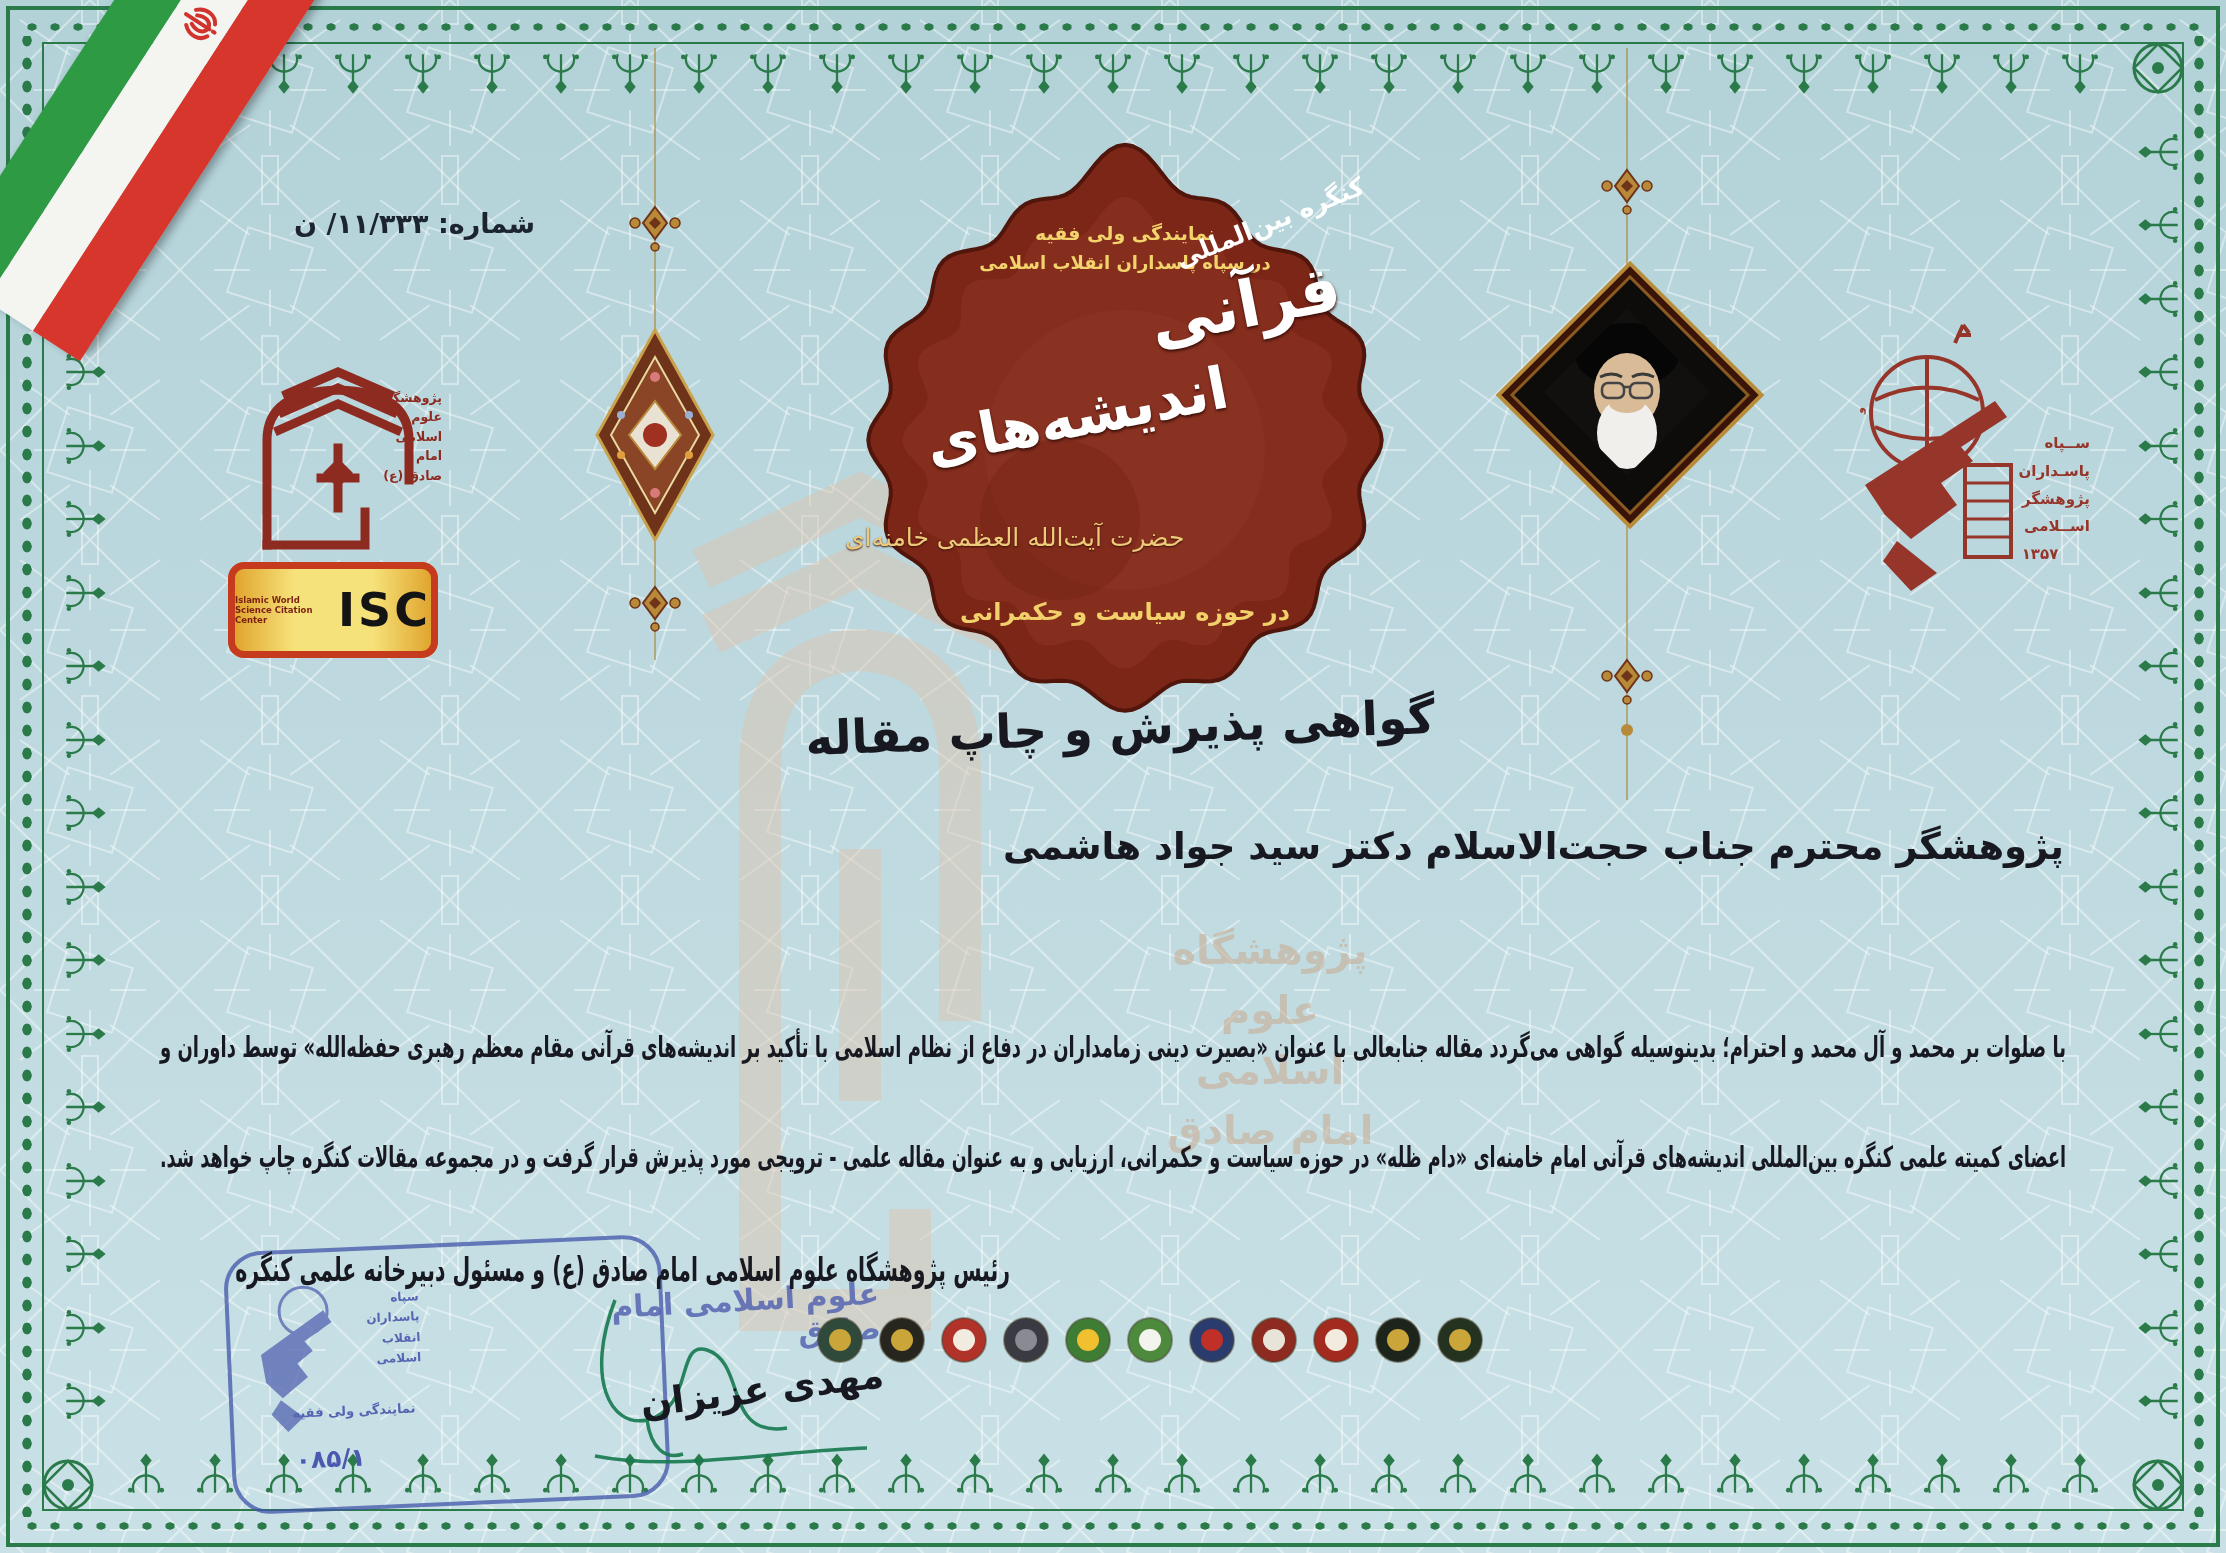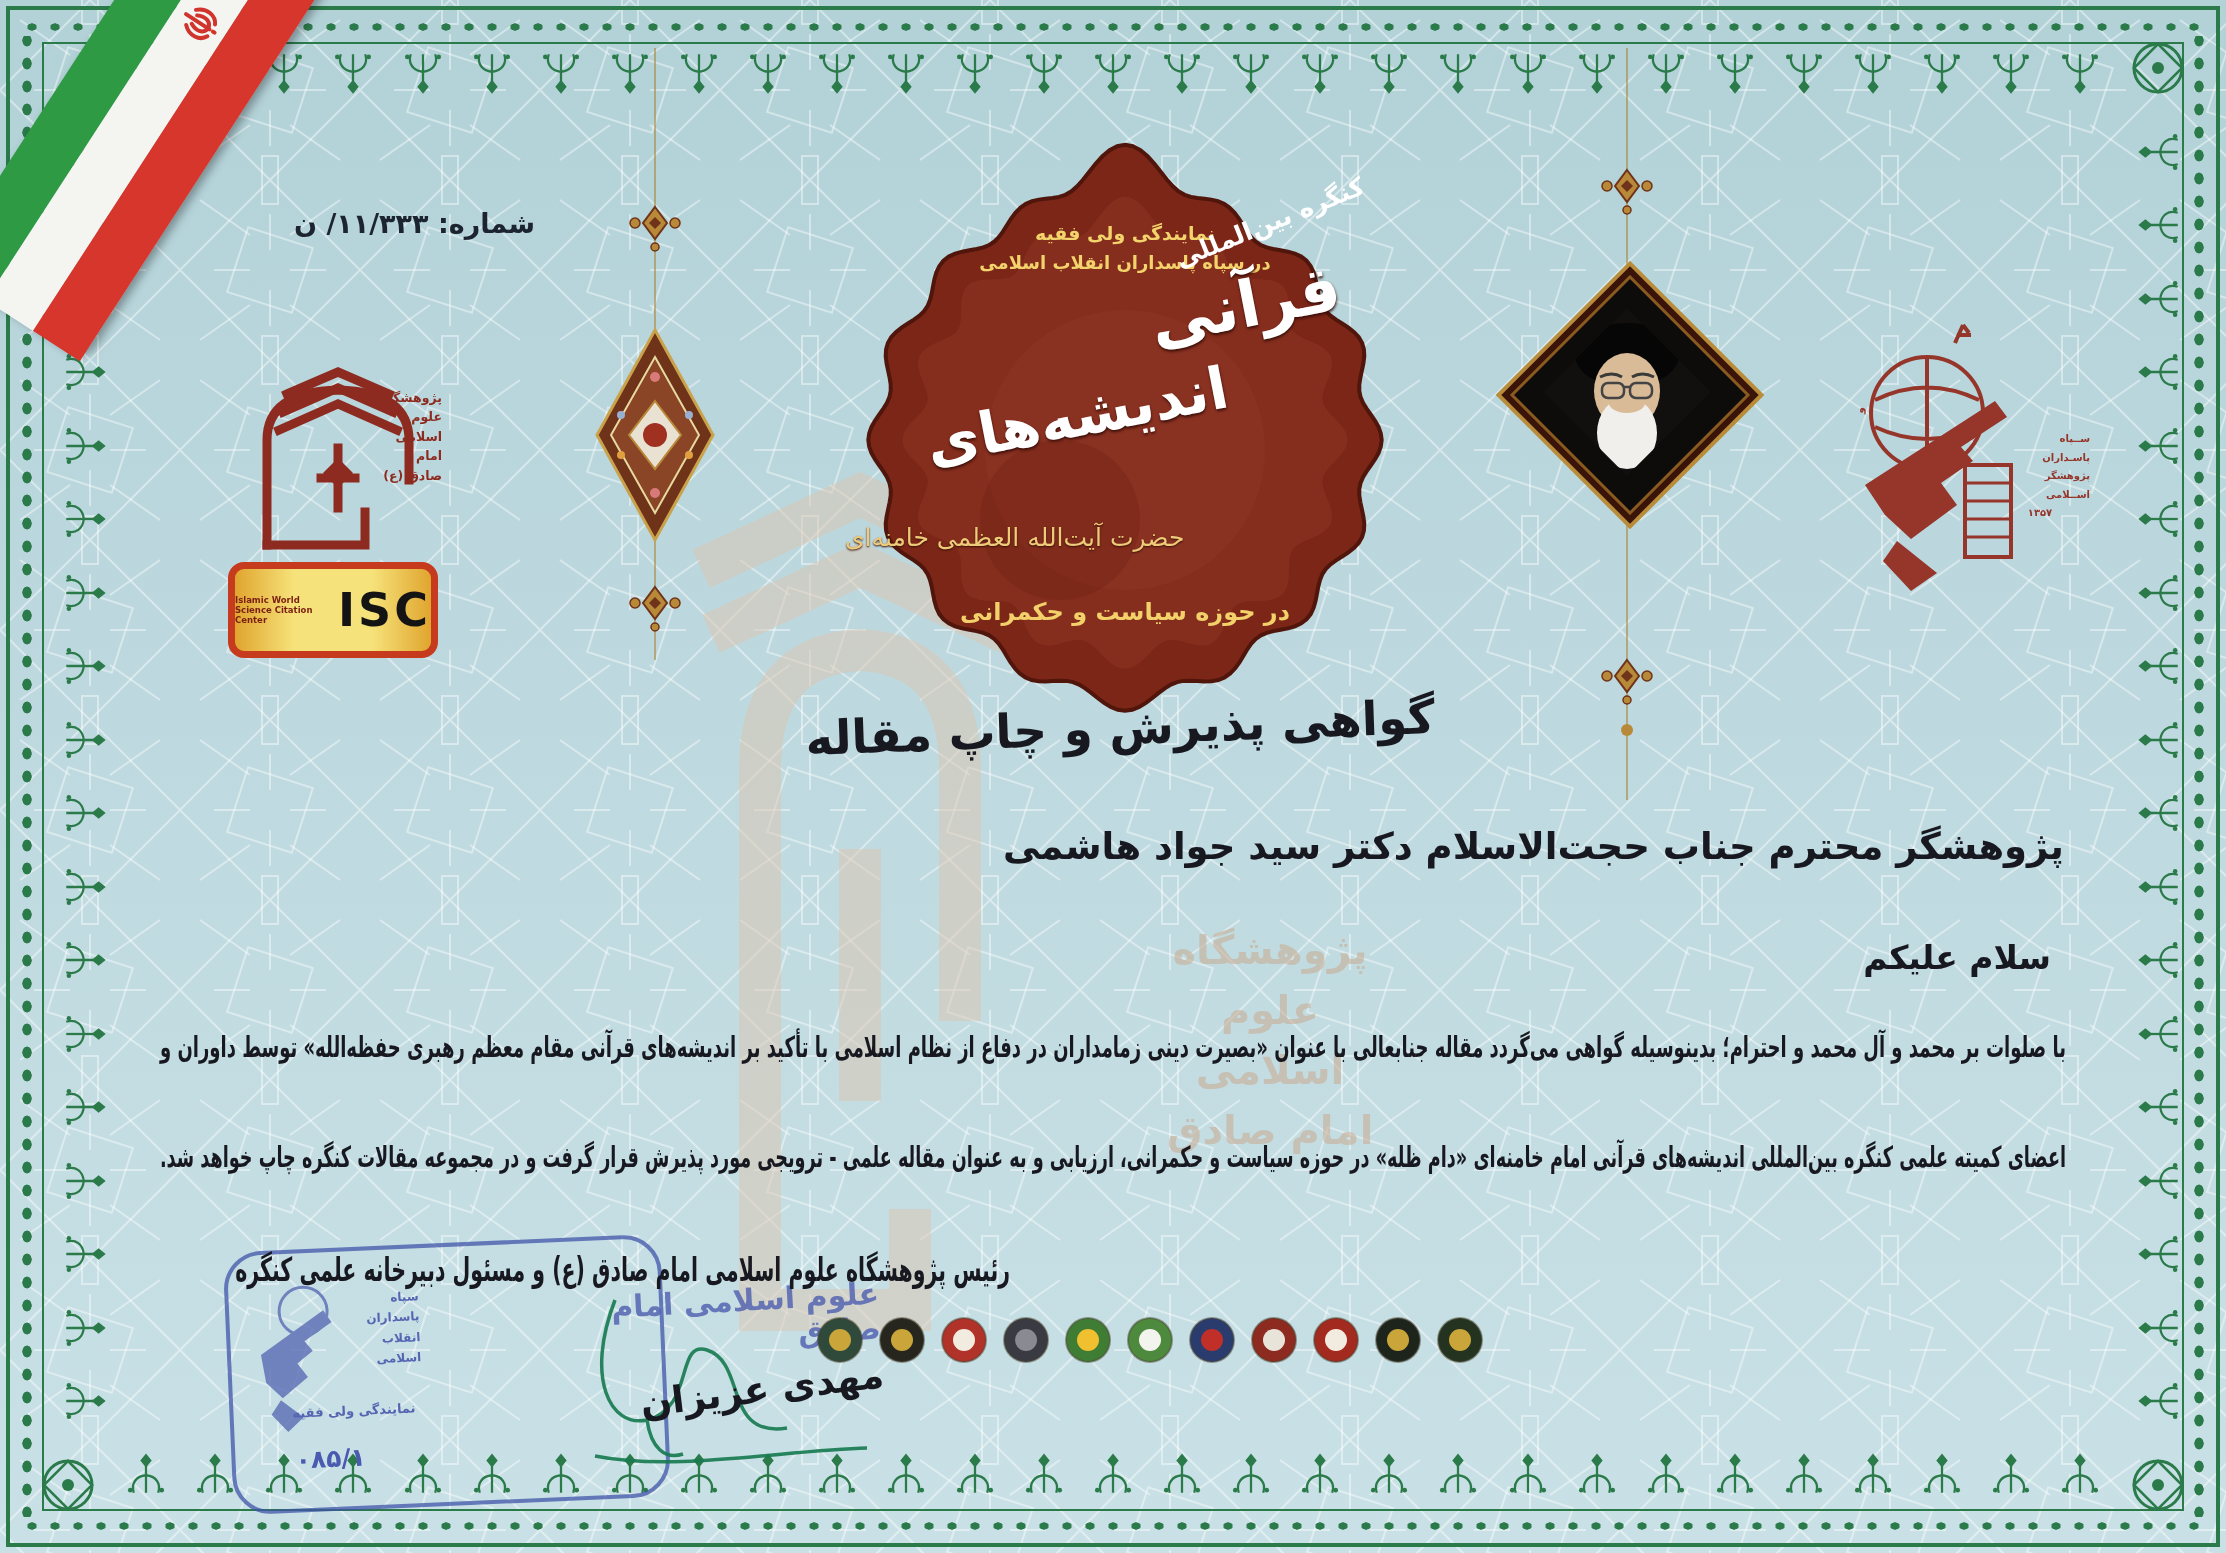--- a/index.html
+++ b/index.html
@@ -494,31 +494,30 @@
       <path d="M110,28 L118,10 M118,10 l6,8 M112,20 h14"></path>
     </g>
     <text font-size="10.5" fill="#96352a" font-weight="bold"><textPath href="#arcTop" startOffset="4%">و اعدوا لهم ما استطعتم من قوة</textPath></text>
     <g fill="#96352a">
       <path d="M20,170 L150,86 L162,102 L116,132 L128,146 L96,168 L112,190 L66,224 L40,200 Z"></path>
       <rect x="120" y="150" width="46" height="92" fill="none" stroke="#96352a" stroke-width="4"></rect>
       <path d="M120,168 h46 M120,186 h46 M120,204 h46 M120,222 h46" stroke="#96352a" stroke-width="3"></path>
       <path d="M52,226 L92,258 L66,276 L38,246 Z"></path>
     </g>
   </svg>
-  <div class="abs" style="left:1990px;top:430px;width:100px;font-size:10px;line-height:1.85;font-weight:bold;color:#96352a;text-align:right;z-index:10">
+  <div class="abs" style="left:1990px;top:430px;width:100px;font-size:15px;line-height:1.85;font-weight:bold;color:#96352a;text-align:right;z-index:10">
     <div>ســپاه</div>
     <div>پاسـداران</div>
     <div>پژوهشگر</div>
     <div>اســلامی</div>
     <div style="text-align:center">۱۳۵۷</div>
   </div>
 
   <div class="abs fa z10" style="left:795px;top:700px;width:650px;text-align:center;font-size:47px;transform:rotate(-2deg)">گواهی پذیرش و چاپ مقاله</div>
   <div class="abs fa z10 fitline" style="right:162px;top:825px;width:1100px;text-align:right;font-size:37px">پژوهشگر محترم جناب حجت‌الاسلام دکتر سید جواد هاشمی</div>
-  <div class="abs fa z10" style="right:175px;top:938px;width:400px;text-align:right;font-size:33px">سلام علیکم</div>
   <div class="abs fa z10 fitline" style="right: 160px; top: 1030px; width: 1906px; text-align: right; font-size: 29px; transform-origin: right center; transform: scaleX(0.620847);">با صلوات بر محمد و آل محمد و احترام؛ بدینوسیله گواهی می‌گردد مقاله جنابعالی با عنوان «بصیرت دینی زمامداران در دفاع از نظام اسلامی با تأکید بر اندیشه‌های قرآنی مقام معظم رهبری حفظه‌الله» توسط داوران و</div>
   <div class="abs fa z10 fitline" style="right: 160px; top: 1140px; width: 1906px; text-align: right; font-size: 29px; transform-origin: right center; transform: scaleX(0.608751);">اعضای کمیته علمی کنگره بین‌المللی اندیشه‌های قرآنی امام خامنه‌ای «دام ظله» در حوزه سیاست و حکمرانی، ارزیابی و به عنوان مقاله علمی - ترویجی مورد پذیرش قرار گرفت و در مجموعه مقالات کنگره چاپ خواهد شد.</div>
   <div class="abs fa z10 fitline" style="left: 235px; top: 1250px; width: 775px; text-align: right; font-size: 33px; transform-origin: right center; transform: scaleX(0.621492);">رئیس پژوهشگاه علوم اسلامی امام صادق (ع) و مسئول دبیرخانه علمی کنگره</div>
 
   <div class="abs" style="left:228px;top:1243px;width:430px;height:255px;border:4px solid rgba(64,84,168,.75);border-radius:38px;transform:rotate(-2.5deg);z-index:9">
     <svg class="abs" style="left:22px;top:22px" width="110" height="170" opacity="0.8">
       <g fill="#5a6cb4">
         <path d="M8,78 L72,36 L80,48 L52,66 L60,76 L44,88 L54,102 L28,122 L12,106 Z"></path>
         <path d="M26,124 L48,142 L32,156 L16,138 Z"></path>
         <circle cx="52" cy="36" r="24" fill="none" stroke="#5a6cb4" stroke-width="3"></circle>

